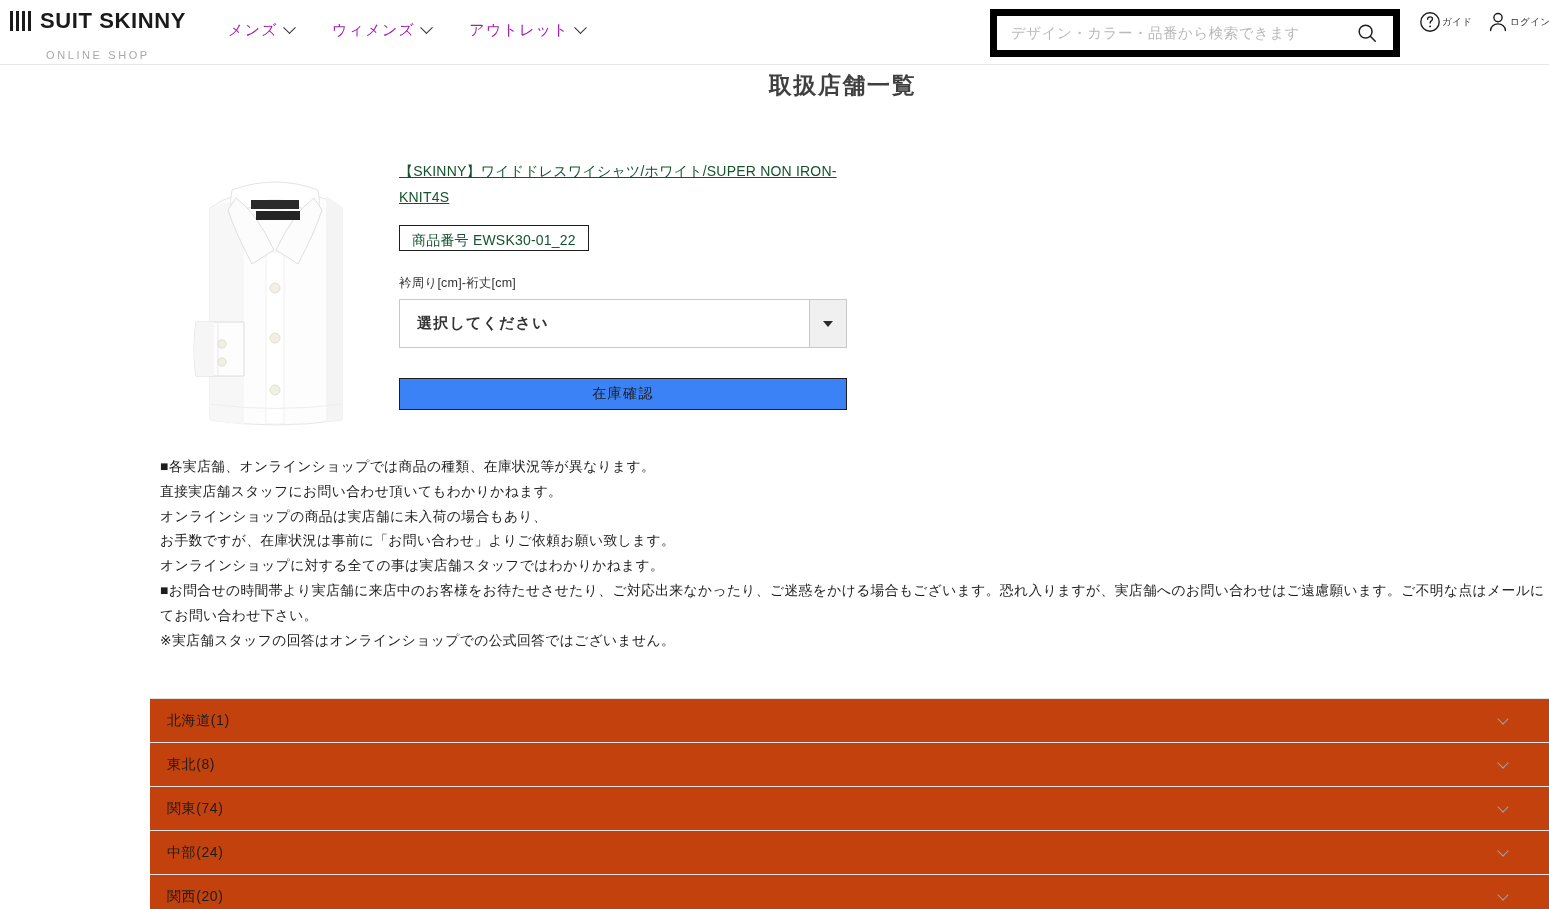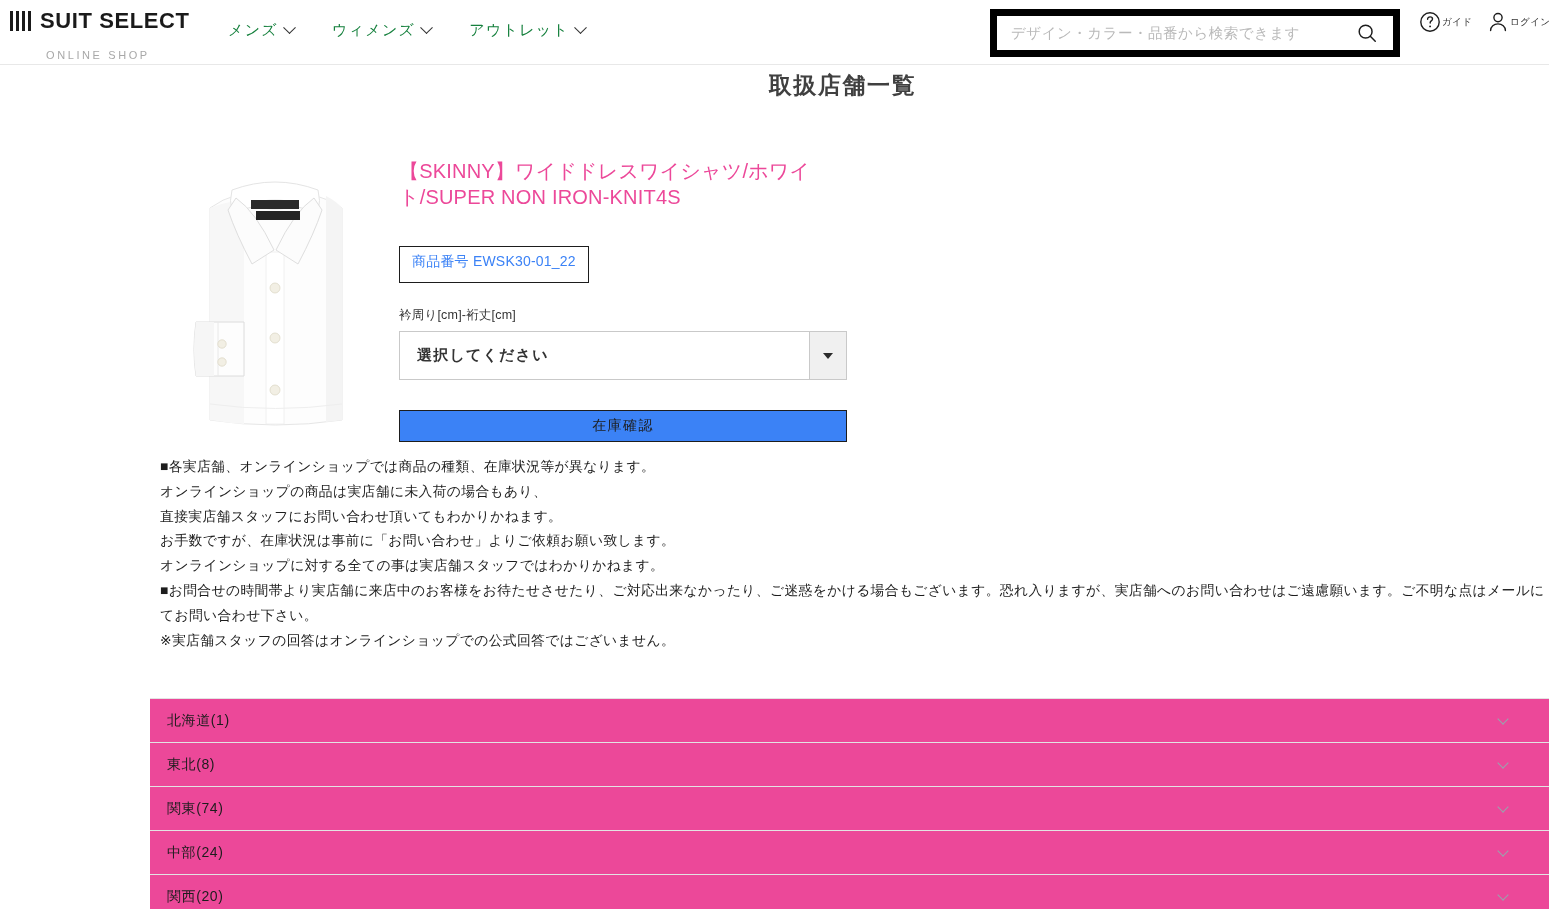--- a/index.html
+++ b/index.html
@@ -68,21 +68,21 @@
     left: 228px;
     top: 21px;
     display: flex;
     gap: 38px;
   }
   .nav-item {
     display: flex;
     align-items: center;
     gap: 7px;
     font-size: 15px;
-    color: #15803d;
+    color: #a21caf;
     letter-spacing: 1.3px;
     cursor: pointer;
     white-space: nowrap;
   }
   .chev {
     display: inline-block;
     width: 9px; height: 9px;
     border-right: 1.4px solid #333;
     border-bottom: 1.4px solid #333;
     transform: rotate(45deg) translate(-2px,-2px);
@@ -170,32 +170,33 @@
     width: 218px; height: 282px;
   }
   .shirt { position: absolute; inset: 0; }
 
   .prod-info {
     position: absolute;
     left: 399px; top: 10px;
     width: 460px;
   }
   .prod-title {
-    font-size: 20px;
+    font-size: 14px;
     line-height: 26px;
-    color: #ec4899;
+    color: #14532d;
     letter-spacing: 0.2px;
+    text-decoration: underline;
   }
   .prod-code {
     display: inline-block;
-    margin-top: 36px;
+    margin-top: 15px;
     border: 1px solid #1d1d1d;
-    padding: 6px 12px 11px 12px;
+    padding: 6px 12px 0 12px;
     font-size: 14px;
-    color: #3b82f6;
+    color: #14532d;
     letter-spacing: 0.2px;
     white-space: nowrap;
   }
 
   .size-label {
     margin-top: 24px;
     font-size: 12.5px;
     color: #333;
     letter-spacing: 0.2px;
   }
@@ -270,21 +271,21 @@
     border-top: 1px solid #e3e3e3;
   }
   .acc-row {
     height: 44px;
     border-bottom: 1px solid #e3e3e3;
     display: flex;
     align-items: center;
     justify-content: space-between;
     padding: 0 42px 0 17px;
     cursor: pointer;
-    background: #ec4899;
+    background: #c2410c;
   }
   .acc-label {
     font-size: 14px;
     color: #1d1d1d;
     letter-spacing: 0.6px;
   }
   .acc-chev {
     display: inline-block;
     width: 8px; height: 8px;
     border-right: 1.5px solid #9aa3ad;
@@ -299,21 +300,21 @@
 <div class="header">
 
   <div class="logo-block">
     <div class="logo-top">
       <span class="logo-bars">
         <i></i>
           <i></i>
           <i></i>
           <i></i>
       </span>
-      <span class="logo-word">SUIT SELECT</span>
+      <span class="logo-word">SUIT SKINNY</span>
     </div>
     <div class="logo-sub">ONLINE SHOP</div>
   </div>
 
   <div class="nav">
     <div class="nav-item">
       <span>メンズ</span>
       <span class="chev"></span>
     </div>
     <div class="nav-item">
@@ -412,22 +413,22 @@
         <span class="tri-down"></span>
       </span>
     </div>
 
     <button class="stock-btn">在庫確認</button>
   </div>
 </div>
 
 <div class="notice">
   <p>■各実店舗、オンラインショップでは商品の種類、在庫状況等が異なります。</p>
+  <p>直接実店舗スタッフにお問い合わせ頂いてもわかりかねます。</p>
   <p>オンラインショップの商品は実店舗に未入荷の場合もあり、</p>
-  <p>直接実店舗スタッフにお問い合わせ頂いてもわかりかねます。</p>
   <p>お手数ですが、在庫状況は事前に「お問い合わせ」よりご依頼お願い致します。</p>
   <p>オンラインショップに対する全ての事は実店舗スタッフではわかりかねます。</p>
   <p>■お問合せの時間帯より実店舗に来店中のお客様をお待たせさせたり、ご対応出来なかったり、ご迷惑をかける場合もございます。恐れ入りますが、実店舗へのお問い合わせはご遠慮願います。ご不明な点はメールにてお問い合わせ下さい。</p>
   <p>※実店舗スタッフの回答はオンラインショップでの公式回答ではございません。</p>
 </div>
 
 <div class="accordion">
   <div class="acc-row">
     <span class="acc-label">北海道(1)</span>
     <span class="acc-chev"></span>

